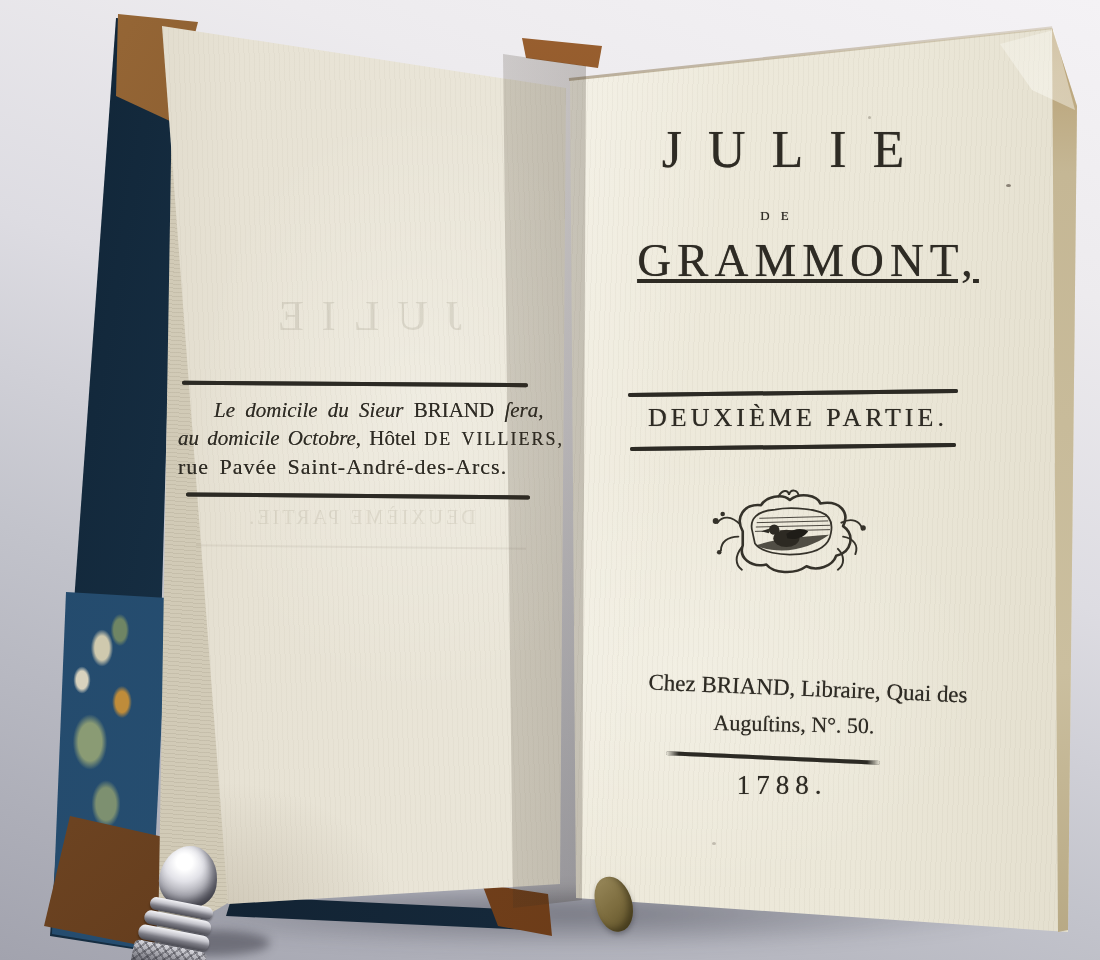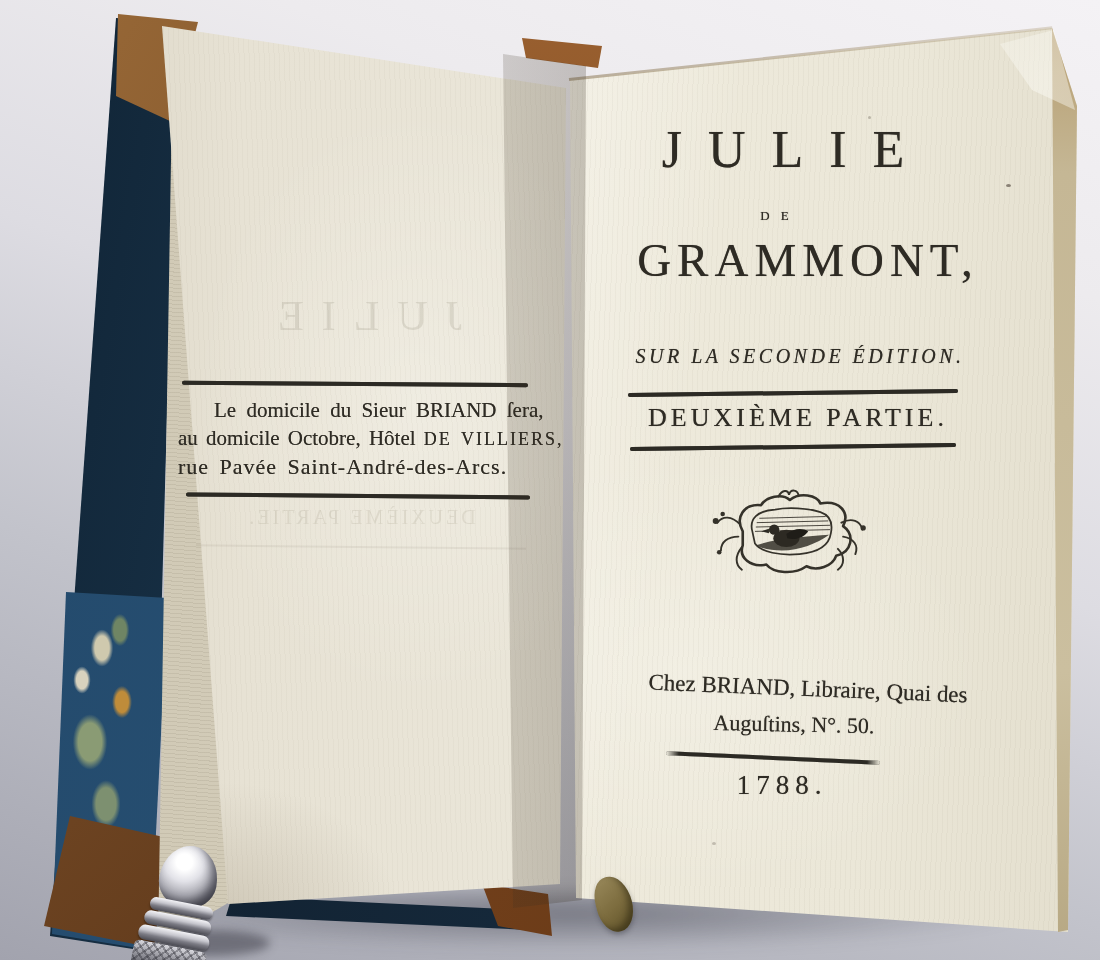--- a/index.html
+++ b/index.html
@@ -71,35 +71,35 @@
 
   
   .lp-text{left:170px;top:372px;width:372px;}
   .lp-text .rule-a{left:12px;top:10px;width:346px;height:4px;transform:rotate(.4deg);}
   .lp-text .rule-b{left:16px;top:122px;width:344px;height:4px;transform:rotate(.5deg);}
   .lp-line{position:absolute;left:8px;width:360px;white-space:nowrap;color:#2e2b24;
     text-shadow:0 0 .6px rgba(46,43,36,.65);}
   .lp-line1{top:26px;font-size:21px;padding-left:36px;word-spacing:5px;}
   .lp-line2{top:54px;font-size:21px;word-spacing:3px;}
   .lp-line3{top:82px;font-size:22px;letter-spacing:1px;word-spacing:4px;}
-  .it{}
+  .it{font-style:italic;}
   .smcaps{font-size:18px;letter-spacing:2px;}
 
   
   .ghost{position:absolute;transform:scaleX(-1);text-align:center;white-space:nowrap;}
   .ghost-julie{left:206px;top:292px;width:310px;font-size:42px;letter-spacing:18px;color:rgba(100,90,68,.14);}
   .ghost-part{left:206px;top:506px;width:310px;font-size:20px;letter-spacing:3px;color:rgba(100,90,68,.11);}
 
   
   .rp-text{left:578px;top:0;width:460px;height:960px;}
   .rp-line{position:absolute;left:0;width:100%;text-align:center;white-space:nowrap;color:#2e2b24;
     text-shadow:0 0 .7px rgba(46,43,36,.7);}
   .t-julie{top:120px;font-size:52px;letter-spacing:26px;margin-right:-26px;transform:translateX(-12px);}
   .t-de{top:208px;font-size:13px;letter-spacing:11px;margin-right:-11px;transform:translateX(-28px);}
-  .t-grammont{top:233px;font-size:47px;letter-spacing:6px;margin-right:-6px;}
+  .t-grammont{top:233px;font-size:47px;letter-spacing:6px;margin-right:-6px;text-decoration:underline;}
   .t-traduit{top:300px;font-size:24px;letter-spacing:2px;transform:translateX(-6px);}
   .t-seconde{top:345px;font-size:20px;font-style:italic;letter-spacing:3.5px;transform:translateX(-8px);}
   .rule-c{left:50px;top:391px;width:330px;height:3.5px;transform:rotate(-.7deg);}
   .t-partie{top:403px;font-size:26px;letter-spacing:4px;transform:translateX(-10px);}
   .rule-d{left:52px;top:445px;width:326px;height:3.5px;transform:rotate(-.7deg);}
   .t-londres{top:607px;font-size:26px;letter-spacing:13px;margin-right:-13px;transform:translateX(-24px);}
   .t-paris{top:646px;font-size:21px;font-style:italic;letter-spacing:1px;transform:translateX(-26px);}
   .t-chez{top:676px;font-size:23px;transform:rotate(2.3deg);}
   .t-augustins{top:712px;font-size:22px;transform:rotate(1.2deg) translateX(-14px);}
   .rule-e{left:88px;top:756px;width:214px;height:4px;transform:rotate(2.6deg);
@@ -173,21 +173,20 @@
   <div class="layer right-page"></div>
   <div class="layer fore-edge"></div>
   <div class="layer corner-fold"></div>
   <div class="rp-top-edge abs"></div>
   <div class="layer gutter"></div>
 
   <div class="rp-text abs">
     <div class="rp-line t-julie">JULIE</div>
     <div class="rp-line t-de">DE</div>
     <div class="rp-line t-grammont">GRAMMONT,</div>
-    <div class="rp-line t-seconde">SUR LA SECONDE ÉDITION.</div>
     <div class="rule rule-c"></div>
     <div class="rp-line t-partie">DEUXIÈME PARTIE.</div>
     <div class="rule rule-d"></div>
     <div class="rp-line t-chez">Chez BRIAND, Libraire, Quai des</div>
     <div class="rp-line t-augustins">Auguſtins, N°. 50.</div>
     <div class="rule rule-e"></div>
     <div class="rp-line t-year">1788.</div>
   </div>
 
   <div class="vignette abs">

